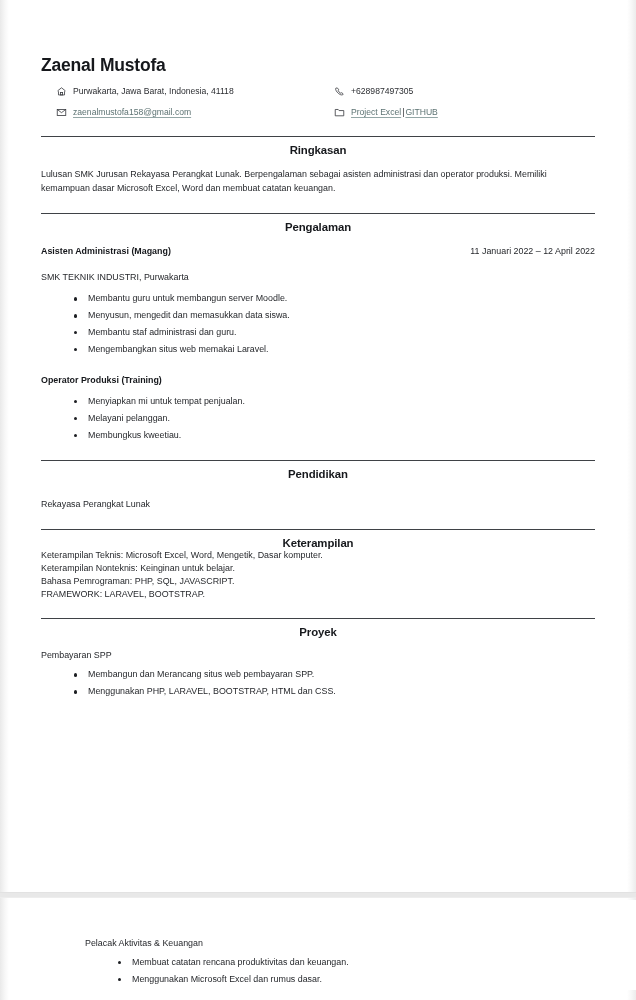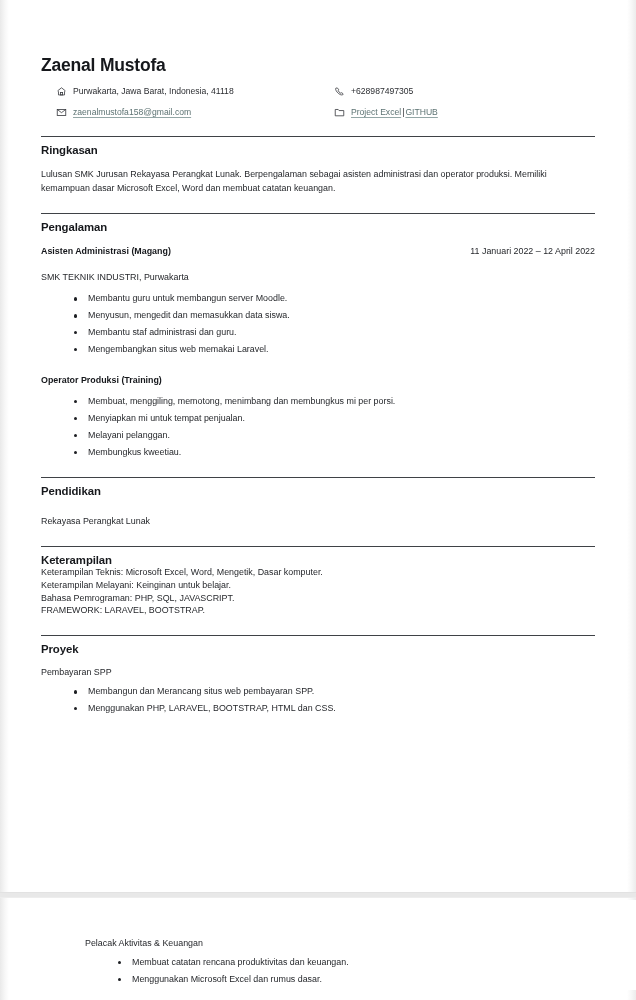--- a/index.html
+++ b/index.html
@@ -108,20 +108,21 @@
     height: 1px;
     background: #3f4246;
     width: 100%;
   }
   .section-title {
     font-size: 11.4px;
     font-weight: bold;
     color: #16181c;
     margin: 7px 0 0 0;
     letter-spacing: -0.1px;
+    text-align: center;
   }
 
   .body-text {
     font-size: 8.9px;
     line-height: 1.58;
     color: #26282c;
     margin-top: 11px;
     max-width: 552px;
   }
 
@@ -289,21 +290,20 @@
           <li>Membantu staf administrasi dan guru.</li>
           <li>Mengembangkan situs web memakai Laravel.</li>
         </ul>
       </div>
 
       <div class="entry">
         <div>
           <span class="entry-title">Operator Produksi (Training)</span>
         </div>
         <ul class="bullets">
-          <li>Membuat, menggiling, memotong, menimbang dan membungkus mi per porsi.</li>
           <li>Menyiapkan mi untuk tempat penjualan.</li>
           <li>Melayani pelanggan.</li>
           <li>Membungkus kweetiau.</li>
         </ul>
       </div>
     </div>
 
     <div class="section">
       <div class="rule"></div>
       <h2 class="section-title">Pendidikan</h2>
@@ -311,21 +311,21 @@
         <div class="entry-sub">
           <span class="entry-org">Rekayasa Perangkat Lunak</span>
         </div>
       </div>
     </div>
 
     <div class="section">
       <div class="rule"></div>
       <h2 class="section-title">Keterampilan</h2>
       <div class="skill-line">Keterampilan Teknis: Microsoft Excel, Word, Mengetik, Dasar komputer.</div>
-      <div class="skill-line">Keterampilan Melayani: Keinginan untuk belajar.</div>
+      <div class="skill-line">Keterampilan Nonteknis: Keinginan untuk belajar.</div>
       <div class="skill-line">Bahasa Pemrograman: PHP, SQL, JAVASCRIPT.</div>
       <div class="skill-line">FRAMEWORK: LARAVEL, BOOTSTRAP.</div>
     </div>
 
     <div class="section">
       <div class="rule"></div>
       <h2 class="section-title">Proyek</h2>
       <div>
         <div class="proj-name">Pembayaran SPP</div>
         <ul class="bullets">

